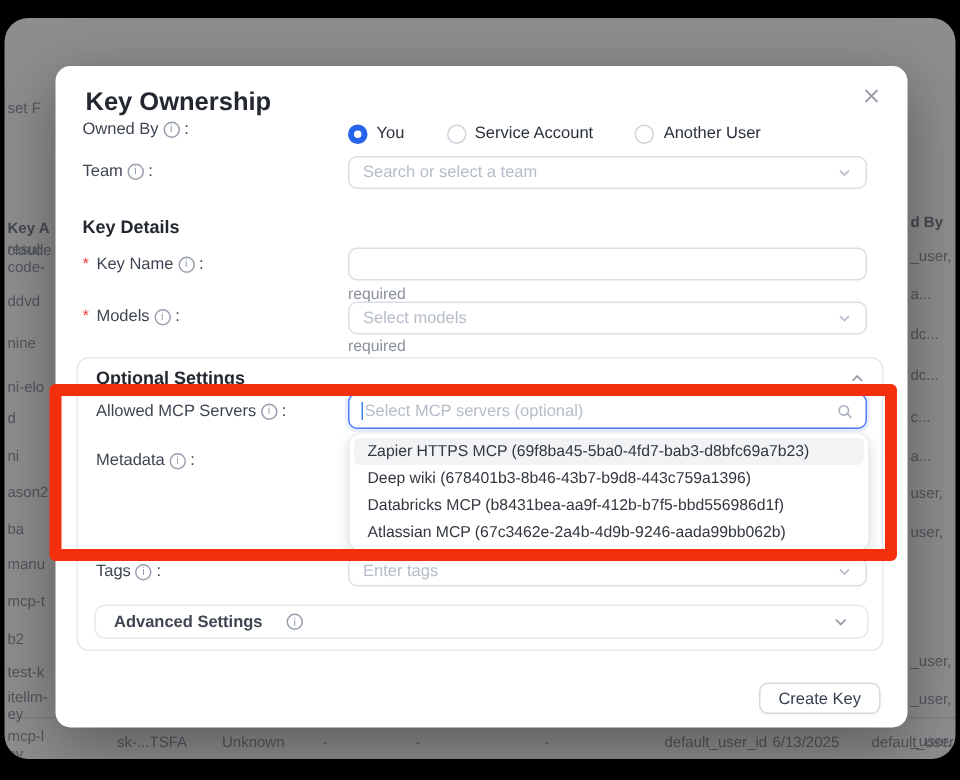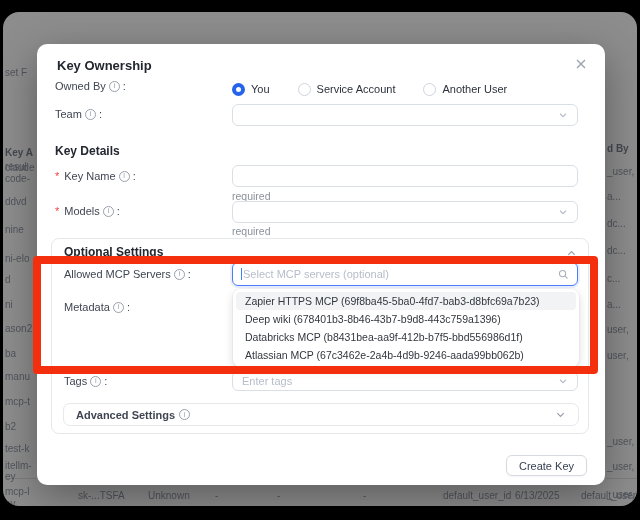--- a/index.html
+++ b/index.html
@@ -19,21 +19,21 @@
   }
   .bg-frag.bold { font-weight:bold; color:#44484f; }
   .bg-line { position:absolute; left:4px; width:632px; height:1px; background:rgba(0,0,0,0.10); }
 
   
   .modal {
     position:absolute; left:37px; top:44px; width:568px; height:441px;
     background:#fff; border-radius:10px;
     box-shadow:0 12px 40px rgba(0,0,0,0.35);
   }
-  .modal-title { position:absolute; left:20px; top:14px; font-size:13px; font-weight:bold; color:#23272f; }
+  .modal-title { position:absolute; left:20px; top:14px; font-size:17px; font-weight:bold; color:#23272f; }
   .close-btn { position:absolute; right:16px; top:12px; width:16px; height:16px; display:flex; align-items:center; justify-content:center; cursor:pointer; }
 
   .form-label { position:absolute; left:18px; font-size:11px; color:#3f4652; white-space:nowrap; display:flex; align-items:center; gap:3px; }
   .section-heading { position:absolute; left:18px; font-size:12px; font-weight:bold; color:#23272f; }
   .asterisk { color:#ef4444; margin-right:2px; }
   .info-icon {
     display:inline-flex; width:11px; height:11px; border:1px solid #98a0ac; border-radius:50%;
     font-size:7.5px; color:#98a0ac; align-items:center; justify-content:center; line-height:1;
     font-style:normal;
   }
@@ -50,21 +50,21 @@
   .select-box, .text-input {
     height:22px; border:1px solid #dadfe6; border-radius:6px; background:#fff;
     display:flex; align-items:center; padding:0 9px; font-size:11px;
   }
   .placeholder { color:#b6bdc9; flex:1; overflow:hidden; white-space:nowrap; }
   .chevron { margin-left:auto; display:flex; }
   .req-note { position:absolute; left:195px; font-size:10.5px; color:#8b919c; }
 
   
   .opt-card { position:absolute; left:14px; top:194px; width:538px; height:196px; border:1px solid #e6e8ec; border-radius:8px; }
-  .adv-card { position:absolute; left:26px; top:359px; width:516px; height:23px; border:1px solid #e6e8ec; border-radius:7px; display:flex; align-items:center; padding:0 12px; gap:4px; }
+  .adv-card { position:absolute; left:26px; top:359px; width:516px; height:23px; border:1px solid #e6e8ec; border-radius:7px; display:flex; align-items:center; padding:0 12px; gap:16px; }
   .adv-label { font-size:11px; font-weight:bold; color:#3f4652; }
 
   
   .mcp-input-wrap {
     position:absolute; left:195px; top:218px; width:346px; height:24px;
     border:1.5px solid #4d7dfb; border-radius:6px; background:#fff;
     display:flex; align-items:center; padding:0 8px;
     box-shadow:0 0 0 2px rgba(77,125,251,0.12);
   }
   .caret { width:1px; height:12px; background:#3b82f6; margin-right:1px; }
@@ -178,20 +178,21 @@
       <span class="radio-label">Another User</span>
     </div>
   </div>
 
   <div class="form-label" style="top:64px;">
     <span>Team</span>
     <span class="info-icon">i</span>
     <span>:</span>
   </div>
   <div class="ctrl select-box" style="top:60px;">
+    <span class="placeholder">Search or select a team</span>
     <span class="chevron">
       <svg width="10" height="10" viewBox="0 0 12 12">
           <path d="M2.5 4.5 L6 8 L9.5 4.5" fill="none" stroke="#b6bdc9" stroke-width="1.4"></path>
         </svg>
     </span>
   </div>
 
   <div class="section-heading" style="top:100px;">Key Details</div>
 
   <div class="form-label" style="top:126px;">
@@ -203,20 +204,21 @@
   <div class="ctrl text-input" style="top:121px;"></div>
   <div class="req-note" style="top:146px;">required</div>
 
   <div class="form-label" style="top:161px;">
     <span class="asterisk">*</span>
     <span>Models</span>
     <span class="info-icon">i</span>
     <span>:</span>
   </div>
   <div class="ctrl select-box" style="top:157px;">
+    <span class="placeholder">Select models</span>
     <span class="chevron">
       <svg width="10" height="10" viewBox="0 0 12 12">
           <path d="M2.5 4.5 L6 8 L9.5 4.5" fill="none" stroke="#b6bdc9" stroke-width="1.4"></path>
         </svg>
     </span>
   </div>
   <div class="req-note" style="top:181px;">required</div>
 
   <div class="opt-card"></div>
   <div class="section-heading" style="top:201px; left:27px;">Optional Settings</div>

